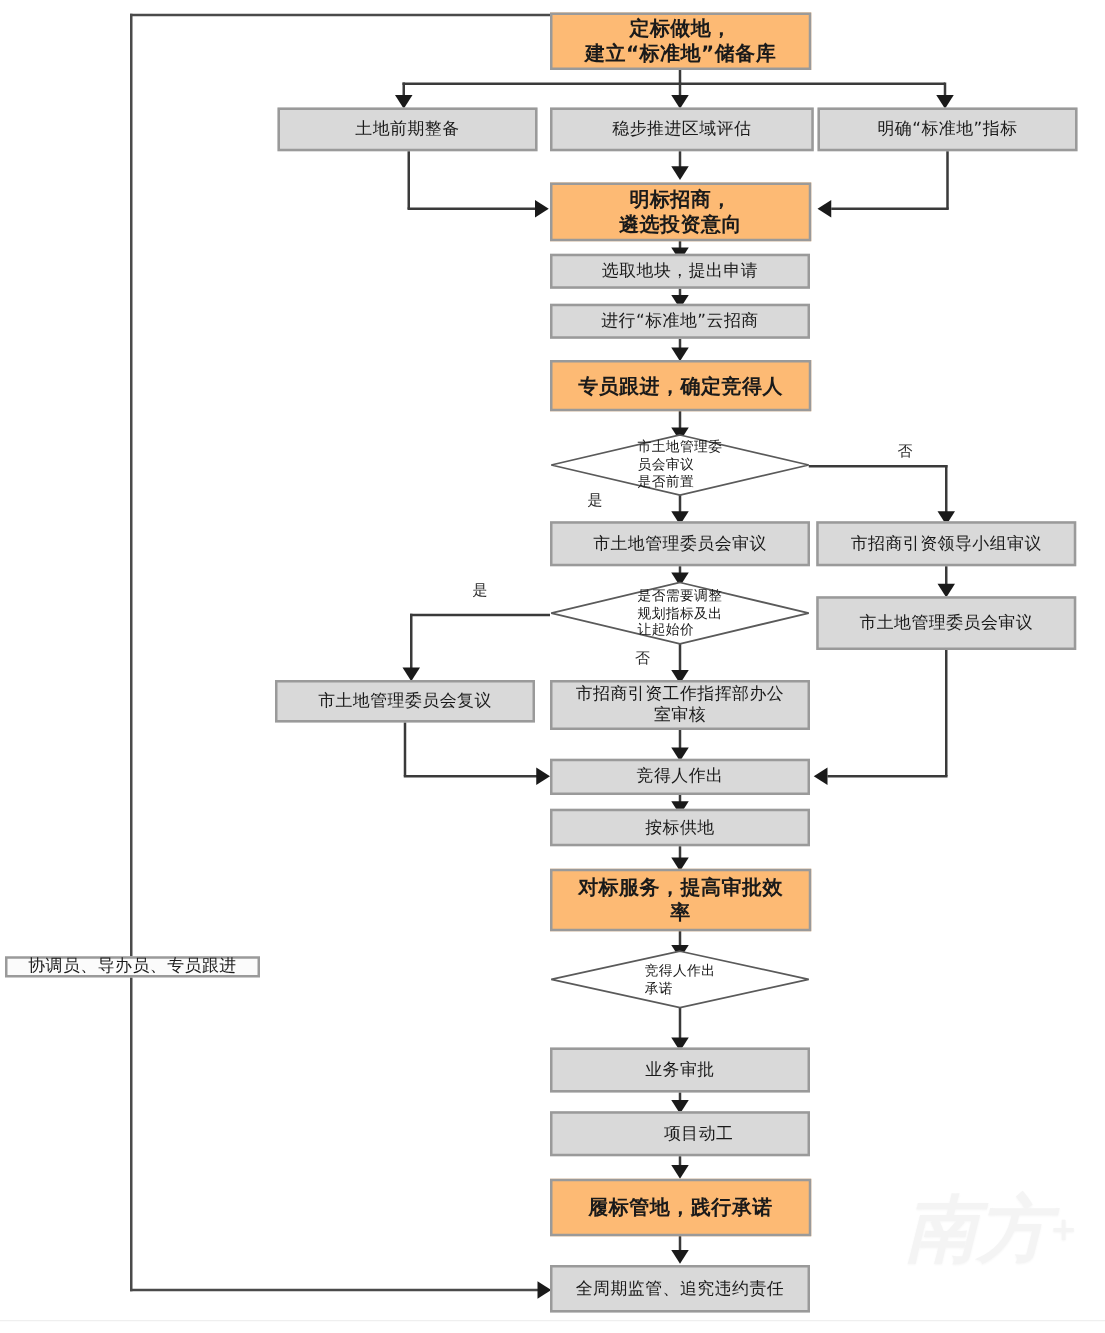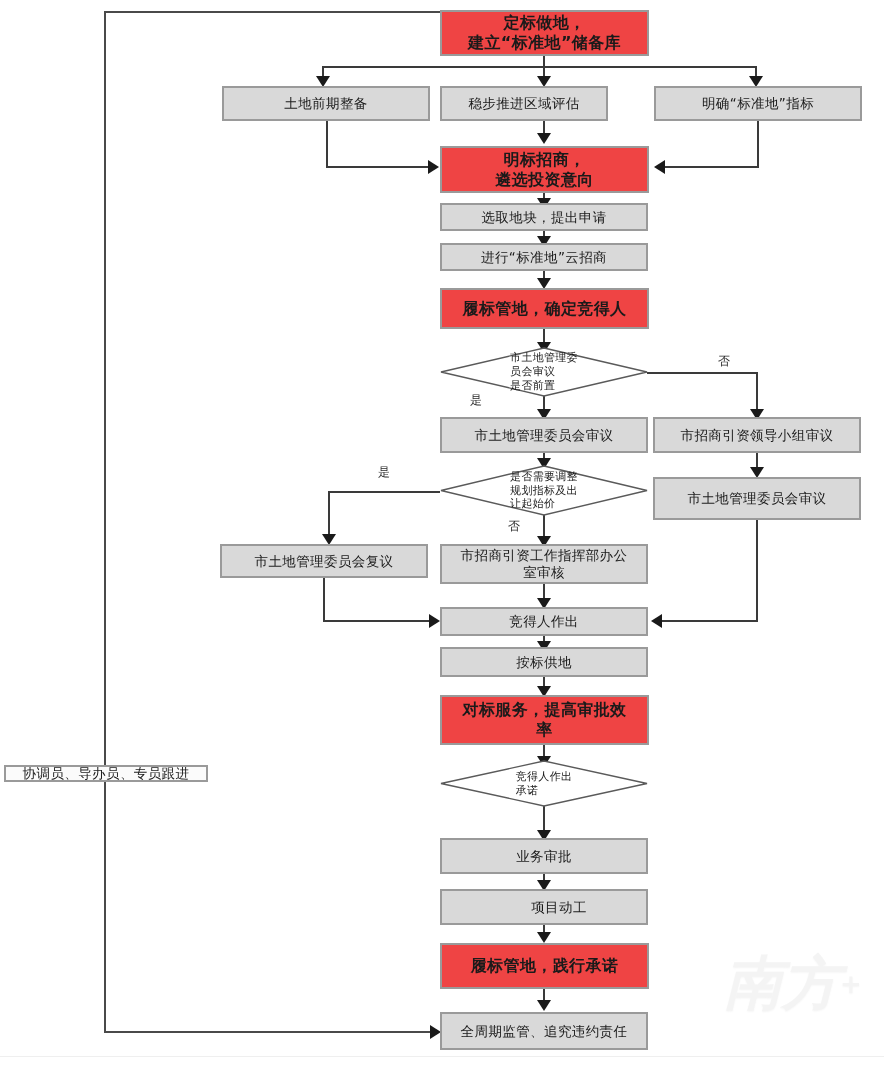--- a/index.html
+++ b/index.html
@@ -30,21 +30,21 @@
     line-height: 1.25;
     white-space: pre-line;
     letter-spacing: 0.4px;
   }
   .node.light {
     background: #d9d9d9;
     font-size: 13.5px;
     font-weight: 400;
   }
   .node.dark {
-    background: #ef4444;
+    background: #fdba74;
     font-size: 16px;
     font-weight: 700;
   }
   .node.plain {
     background: #fbfbfb;
     font-size: 13.5px;
     font-weight: 400;
     border: 2px solid #9a9a9a;
   }
   
@@ -264,32 +264,32 @@
     </svg>
     <div class="dlabel">竞得人作出
 承诺</div>
   </div>
 
   <div class="node dark" style="left:440px; top:10px; width:209px; height:46px;">定标做地，
 建立“标准地”储备库</div>
 
   <div class="node light" style="left:222px; top:86px; width:208px; height:35px;">土地前期整备</div>
 
-  <div class="node light" style="left:440px; top:86px; width:168px; height:35px;">稳步推进区域评估</div>
+  <div class="node light" style="left:440px; top:86px; width:211px; height:35px;">稳步推进区域评估</div>
 
   <div class="node light" style="left:654px; top:86px; width:208px; height:35px;">明确“标准地”指标</div>
 
   <div class="node dark" style="left:440px; top:146px; width:209px; height:47px;">明标招商，
 遴选投资意向</div>
 
   <div class="node light" style="left:440px; top:203px; width:208px; height:28px;">选取地块，提出申请</div>
 
   <div class="node light" style="left:440px; top:243px; width:208px; height:28px;">进行“标准地”云招商</div>
 
-  <div class="node dark" style="left:440px; top:288px; width:209px; height:41px;">履标管地，确定竞得人</div>
+  <div class="node dark" style="left:440px; top:288px; width:209px; height:41px;">专员跟进，确定竞得人</div>
 
   <div class="node light" style="left:440px; top:417px; width:208px; height:36px;">市土地管理委员会审议</div>
 
   <div class="node light" style="left:653px; top:417px; width:208px; height:36px;">市招商引资领导小组审议</div>
 
   <div class="node light" style="left:653px; top:477px; width:208px; height:43px;">市土地管理委员会审议</div>
 
   <div class="node light" style="left:220px; top:544px; width:208px; height:34px;">市土地管理委员会复议</div>
 
   <div class="node light" style="left:440px; top:544px; width:208px; height:40px;">市招商引资工作指挥部办公

